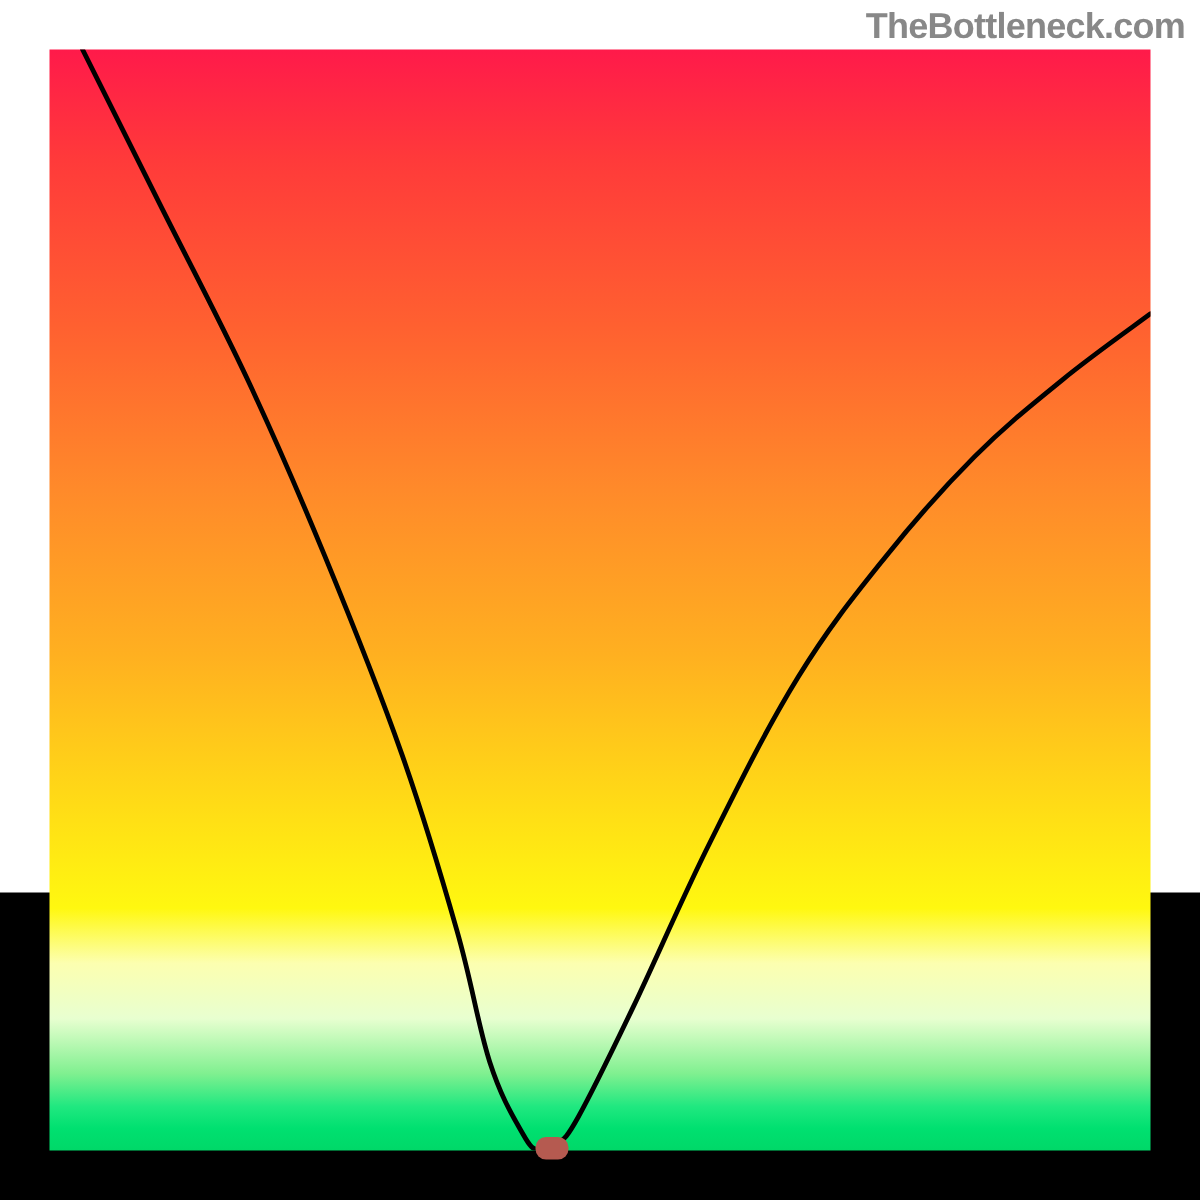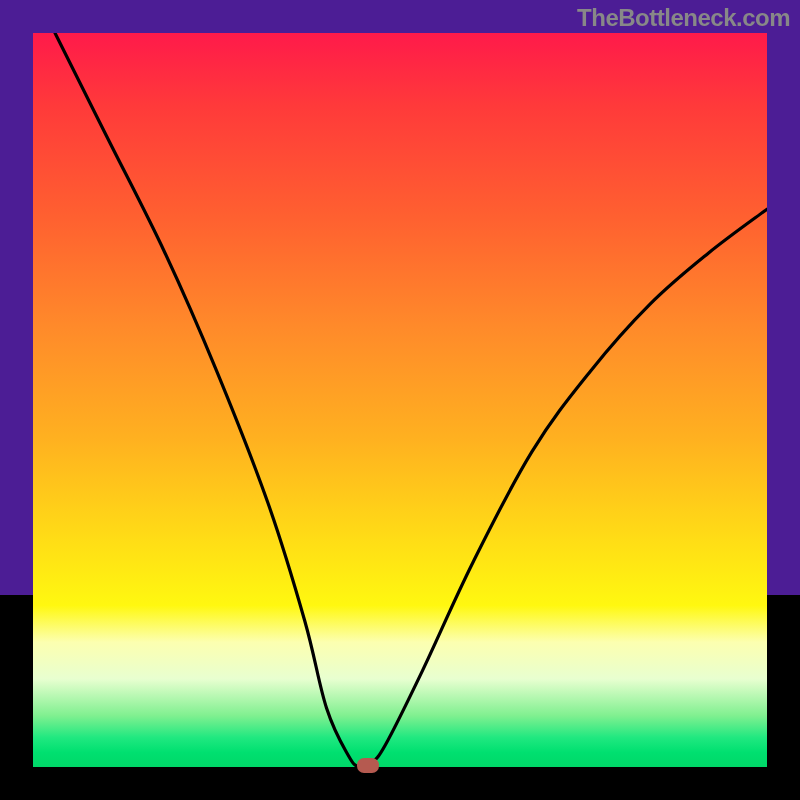--- a/index.html
+++ b/index.html
@@ -8,21 +8,21 @@
     background: #000;
     width: 800px;
     height: 800px;
     overflow: hidden;
     position: relative;
   }
   .container {
     position: relative;
     width: 800px;
     height: 595px;
-    background: #4c1d95;
+    background: #ffffff;
   }
   .plot-area {
     position: absolute;
     left: 33px;
     top: 33px;
     width: 734px;
     height: 734px;
     background: linear-gradient(to bottom,
       #ff1a4a 0%,
       #ff3a3a 10%,

